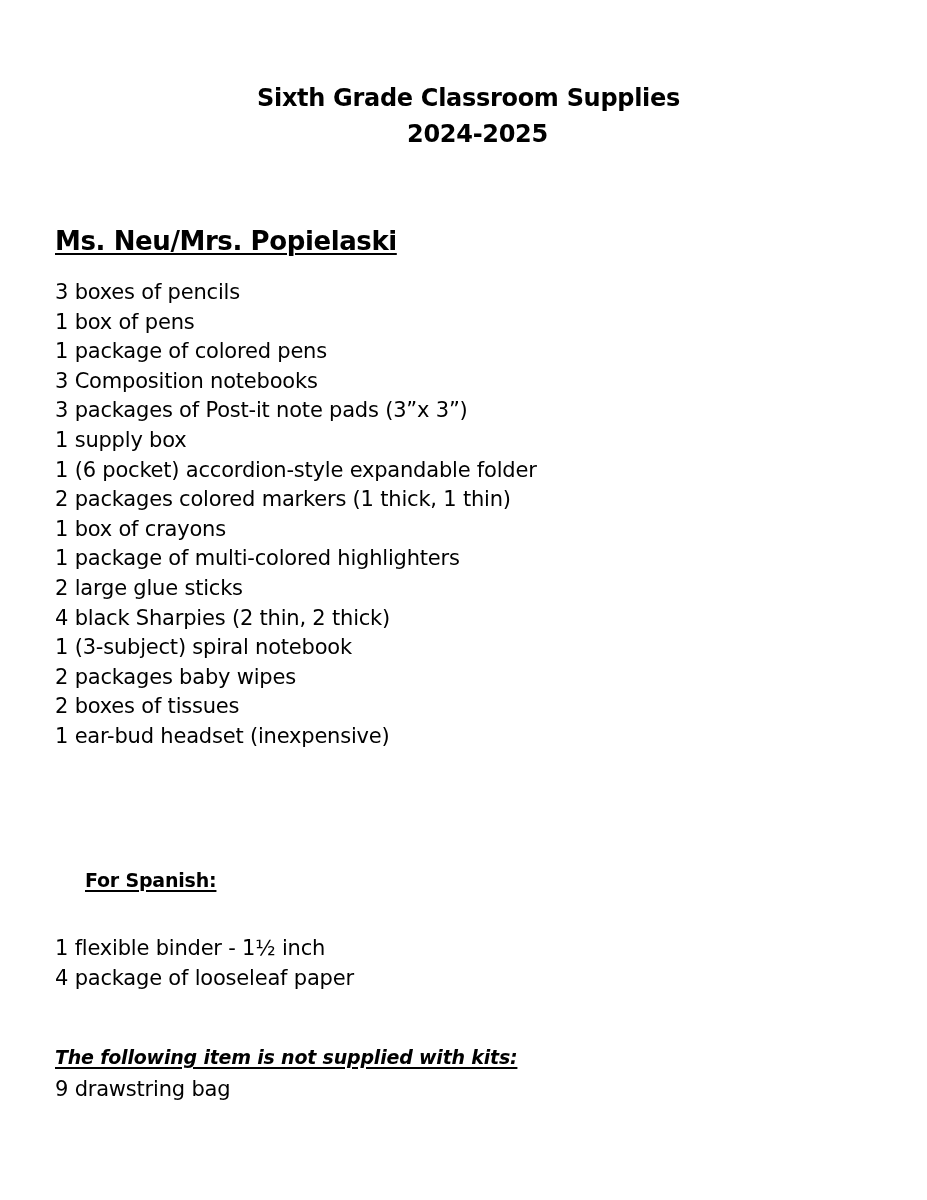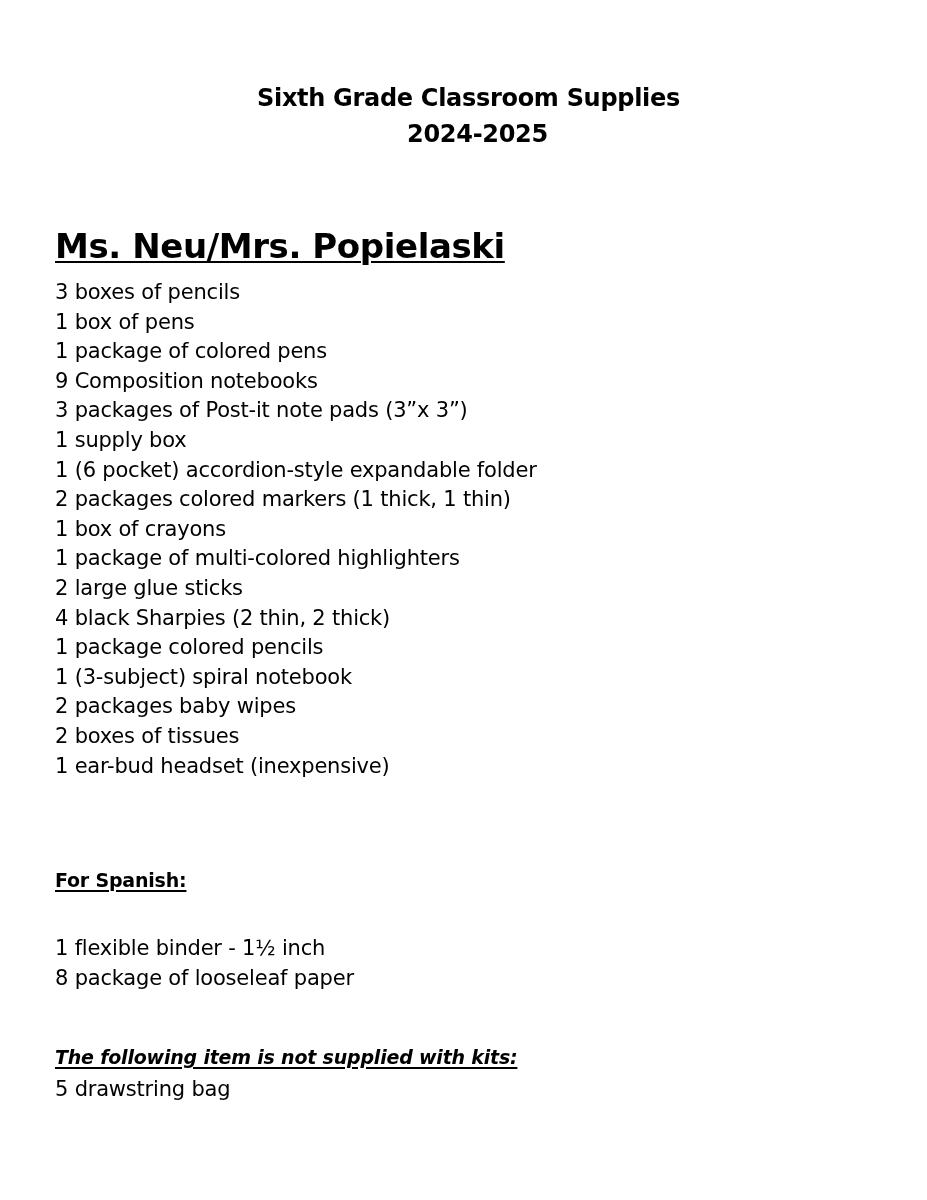--- a/index.html
+++ b/index.html
@@ -11,62 +11,61 @@
       position: absolute; left: 0; width: 927px; text-align: center;
       font-weight: bold; font-size: 24px; line-height: 34px;
       letter-spacing: -0.3px;
     }
     .t1 { top: 81px; left: 5px; }
     .t2 { top: 117px; left: 14px; }
     .section-heading {
       position: absolute; left: 55px; font-weight: bold; text-decoration: underline;
       text-decoration-thickness: 2px; text-underline-offset: 3px;
     }
-    .h-teacher { top: 226px; font-size: 34px; letter-spacing: -0.4px; }
+    .h-teacher { top: 226px; font-size: 26px; letter-spacing: -0.4px; }
     .h-small { font-size: 19px; letter-spacing: -0.2px; }
-    .h-spanish { top: 869px; }
+    .h-spanish { top: 869px; margin-left: 30px; }
     .h-notsupplied { top: 1046px; font-style: italic; }
     ul.items { position: absolute; left: 55px; margin: 0; padding: 0; list-style: none; }
     ul.items li { font-size: 21px; line-height: 29.6px; height: 29.6px; white-space: nowrap; letter-spacing: -0.2px; }
     .list-main { top: 278px; }
     .list-spanish { top: 934px; }
     .list-notsupplied { top: 1075px; }
   </style>
 </head>
 <body>
 
 <div>
   <div class="title t1">Sixth Grade Classroom Supplies</div>
   <div class="title t2">2024-2025</div>
 
   <div class="section-heading h-teacher">Ms. Neu/Mrs. Popielaski</div>
 
   <ul class="items list-main">
     <li>3 boxes of pencils</li>
     <li>1 box of pens</li>
     <li>1 package of colored pens</li>
-    <li>9 Composition notebooks</li>
+    <li>3 Composition notebooks</li>
     <li>3 packages of Post-it note pads (3”x 3”)</li>
     <li>1 supply box</li>
     <li>1 (6 pocket) accordion-style expandable folder</li>
     <li>2 packages colored markers (1 thick, 1 thin)</li>
     <li>1 box of crayons</li>
     <li>1 package of multi-colored highlighters</li>
     <li>2 large glue sticks</li>
     <li>4 black Sharpies (2 thin, 2 thick)</li>
-    <li>1 package colored pencils</li>
     <li>1 (3-subject) spiral notebook</li>
     <li>2 packages baby wipes</li>
     <li>2 boxes of tissues</li>
     <li>1 ear-bud headset (inexpensive)</li>
   </ul>
 
   <div class="section-heading h-small h-spanish">For Spanish:</div>
   <ul class="items list-spanish">
     <li>1 flexible binder - 1½ inch</li>
-    <li>8 package of looseleaf paper</li>
+    <li>4 package of looseleaf paper</li>
   </ul>
 
   <div class="section-heading h-small h-notsupplied">The following item is not supplied with kits:</div>
   <ul class="items list-notsupplied">
-    <li>5 drawstring bag</li>
+    <li>9 drawstring bag</li>
   </ul>
 </div>
 
 </body></html>

